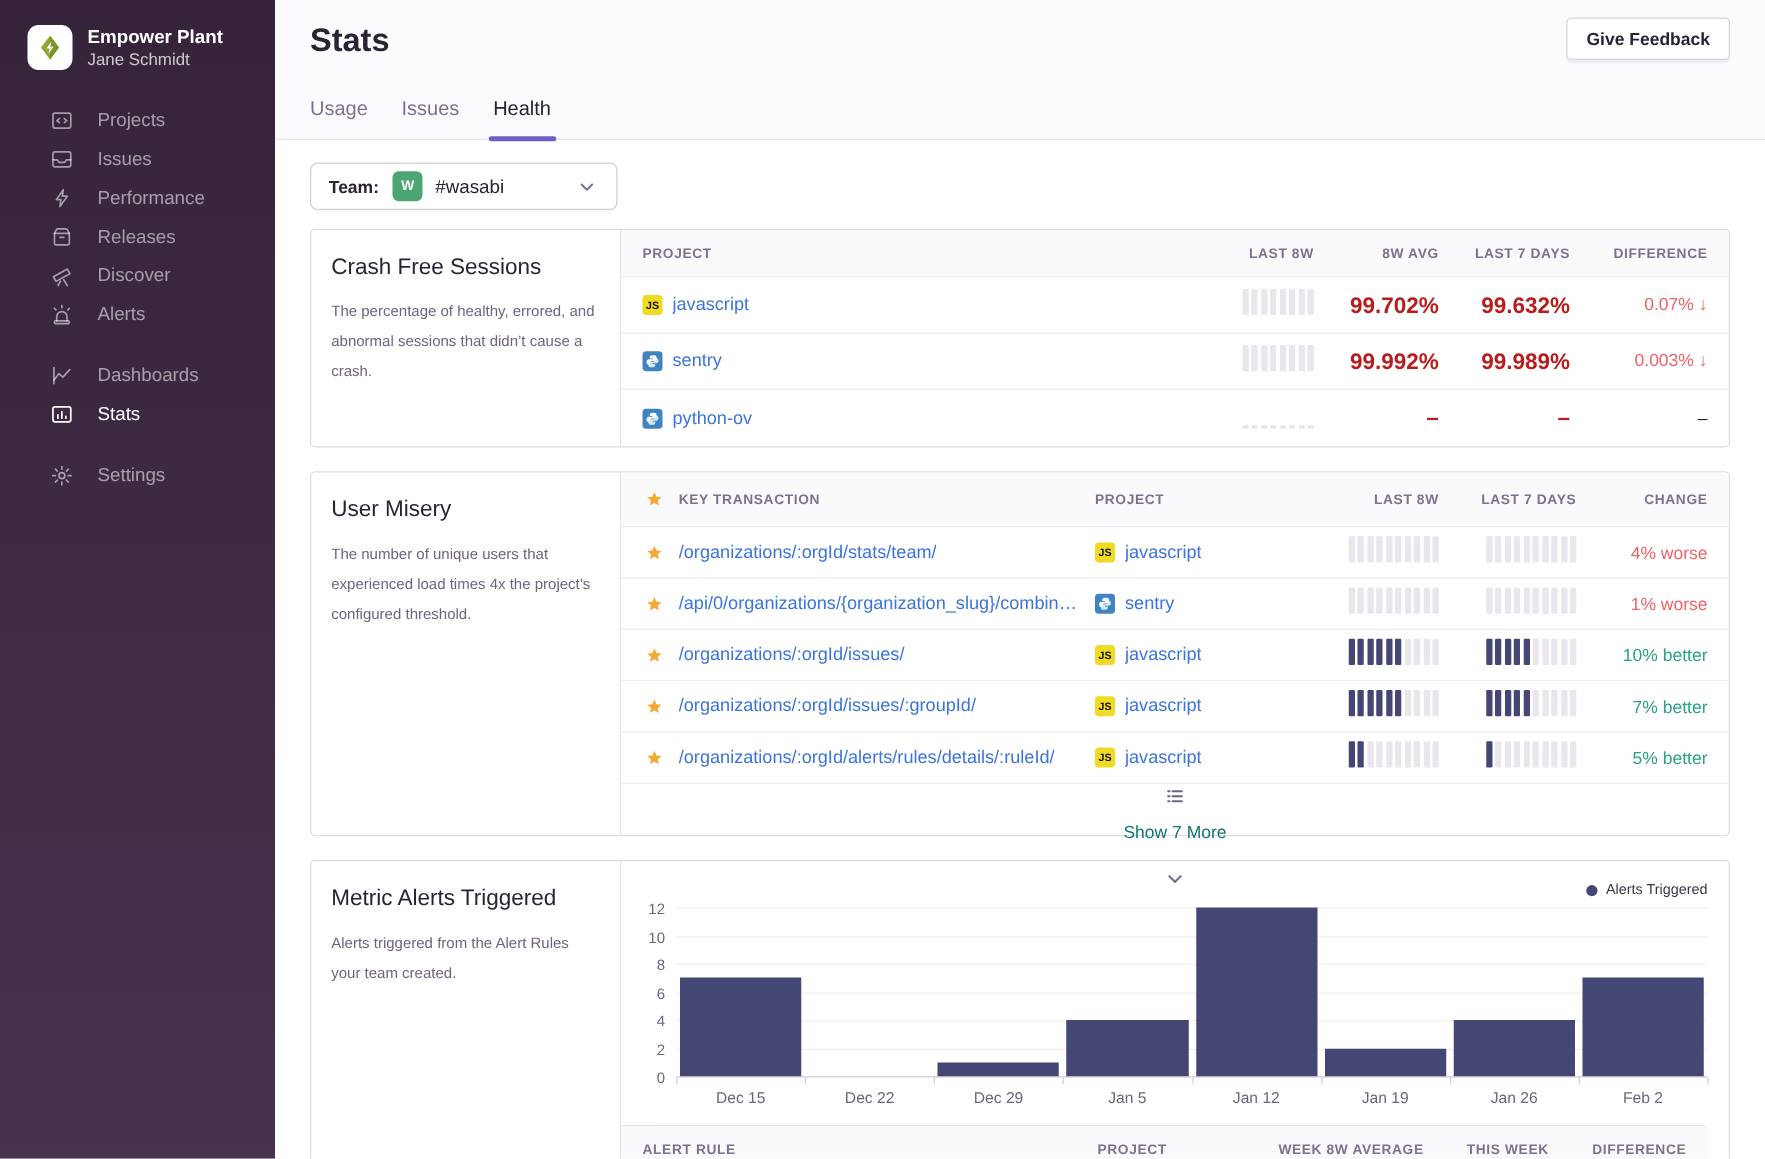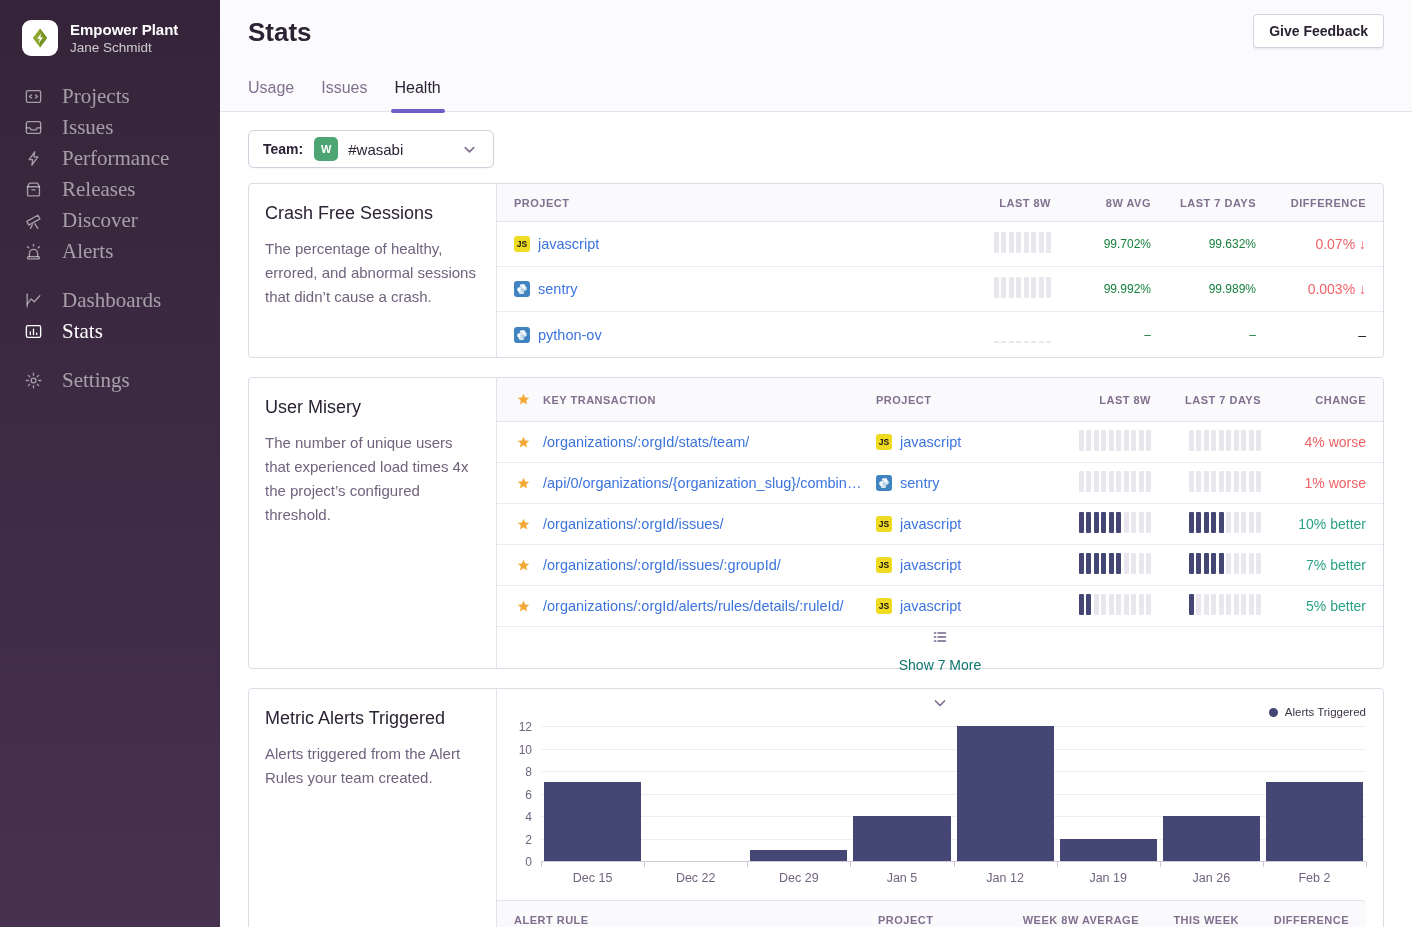--- a/index.html
+++ b/index.html
@@ -18,22 +18,22 @@
     color:#fff; padding-top:20px;
   }
   .org-row { display:flex; align-items:center; padding:0 22px; }
   .logo-box { width:36px; height:36px; background:#fff; border-radius:9px;
     display:flex; align-items:center; justify-content:center; margin-right:12px; flex:none; }
   .org-name { font-size:15px; font-weight:700; line-height:19px; }
   .user-name { font-size:13.5px; color:rgba(255,255,255,.75); line-height:17px; }
   .nav { margin-top:25px; }
   .nav-group { margin-top:18px; }
   .nav-group:first-child { margin-top:0; }
-  .nav-item { display:flex; align-items:center; height:31px; padding:0 24px;
-    color:rgba(255,255,255,.55); font-size:21px; cursor:pointer;font-family:Liberation Serif, serif; }
+  .nav-item { display:flex; align-items:center; height:31px; padding:0 40px;
+    color:rgba(255,255,255,.55); font-size:15px; cursor:pointer; }
   .nav-item .nav-icon { width:19px; height:19px; margin-right:19px; display:flex; align-items:center; }
   .nav-item.active { color:#fff; }
   .nav-icon svg { width:19px; height:19px; }
 
   
   main { flex:1; min-width:0; display:flex; flex-direction:column; background:#fff; }
   .page-header { height:112px; flex:none; background:#FBFAFC;
     border-bottom:1px solid #E7E1EC; position:relative; padding:0 28px; }
   .page-title { position:absolute; top:17px; left:28px; margin:0;
     font-size:26px; font-weight:700; color:#2B2233; }
@@ -59,21 +59,21 @@
   .team-avatar { width:24px; height:24px; border-radius:5px; background:#4CA573; color:#fff;
     font-size:11px; font-weight:700; display:flex; align-items:center; justify-content:center; margin-right:10px; flex:none; }
   .control-value { font-size:15px; color:#2B2233; white-space:nowrap; }
   .flex-spacer { flex:1; }
   .icon-btn { display:flex; align-items:center; justify-content:center; padding:2px; cursor:pointer; }
 
   
   .panel { display:flex; border:1px solid #E0DAE6; border-radius:4px; margin-bottom:19px; background:#fff; }
   .panel-desc { width:248px; flex:none; border-right:1px solid #E7E1EC; padding:19px 16px; }
   .panel-title { margin:0 0 13px; font-size:18px; font-weight:400; color:#2B2233; }
-  .panel-text { font-size:15px; line-height:24px; color:#71637E; }
+  .panel-text { font-size:12px; line-height:24px; color:#71637E; }
   .panel-body { flex:1; min-width:0; display:flex; flex-direction:column; }
 
   .thead { display:grid; align-items:center; background:#FAF9FB; border-bottom:1px solid #E7E1EC;
     color:#80708F; font-size:11px; font-weight:700; letter-spacing:.5px; padding:0 17px;
     border-top-right-radius:4px; }
   .trow { display:grid; align-items:center; padding:0 17px; border-bottom:1px solid #EFEBF2; }
   .crash-grid { grid-template-columns:1fr 120px 100px 105px 110px; }
   .misery-grid { grid-template-columns:1fr 160px 115px 110px 105px; }
   .alerts-grid { grid-template-columns:364px 1fr 150px 100px 110px; }
   .crash .thead { height:38px; }
@@ -85,21 +85,21 @@
   .h-first { display:flex; align-items:center; gap:10px; }
 
   .project-cell { display:flex; align-items:center; min-width:0; }
   .pf { width:16px; height:16px; border-radius:3px; flex:none; margin-right:8px;
     display:flex; align-items:center; justify-content:center; }
   .pf-js { background:#F0DB23; color:#141110; font-size:8.5px; font-weight:800; letter-spacing:0; }
   .pf-py { background:#3F83C0; }
   .link { color:#3C74DD; font-size:14.5px; text-decoration:none; white-space:nowrap;
     overflow:hidden; text-overflow:ellipsis; cursor:pointer; }
   .txn { display:flex; align-items:center; gap:10px; min-width:0; padding-right:14px; }
-  .val { font-size:12px; color:#15803d; }
+  .val { font-size:18px; color:#b91c1c;font-weight:bold; }
   .diff-down, .change-worse { color:#EF6266; font-size:14px; white-space:nowrap; }
   .change-better { color:#2BA185; font-size:14px; white-space:nowrap; }
   .diff-none { color:#2B2233; font-size:14px; }
 
   .spark { display:inline-flex; align-items:flex-end; gap:2.5px; height:21px; }
   .spark i { width:5px; height:21px; background:#E9E6EE; border-radius:1px; }
   .spark i.on { background:#444674; }
   .spark.dashes i { height:2.5px; }
 
   .tfoot { height:41px; display:flex; align-items:center; padding:0 17px; gap:10px;

